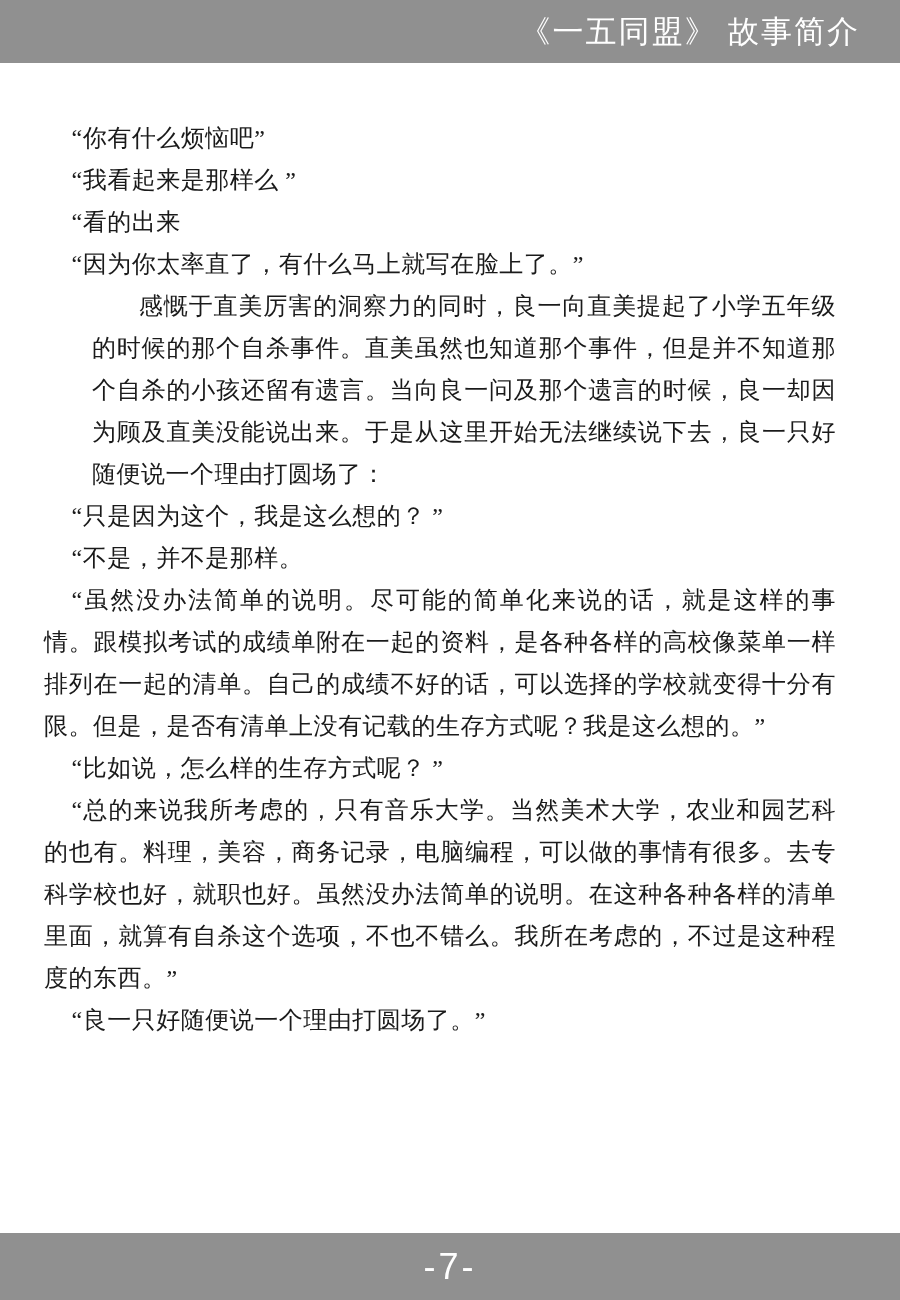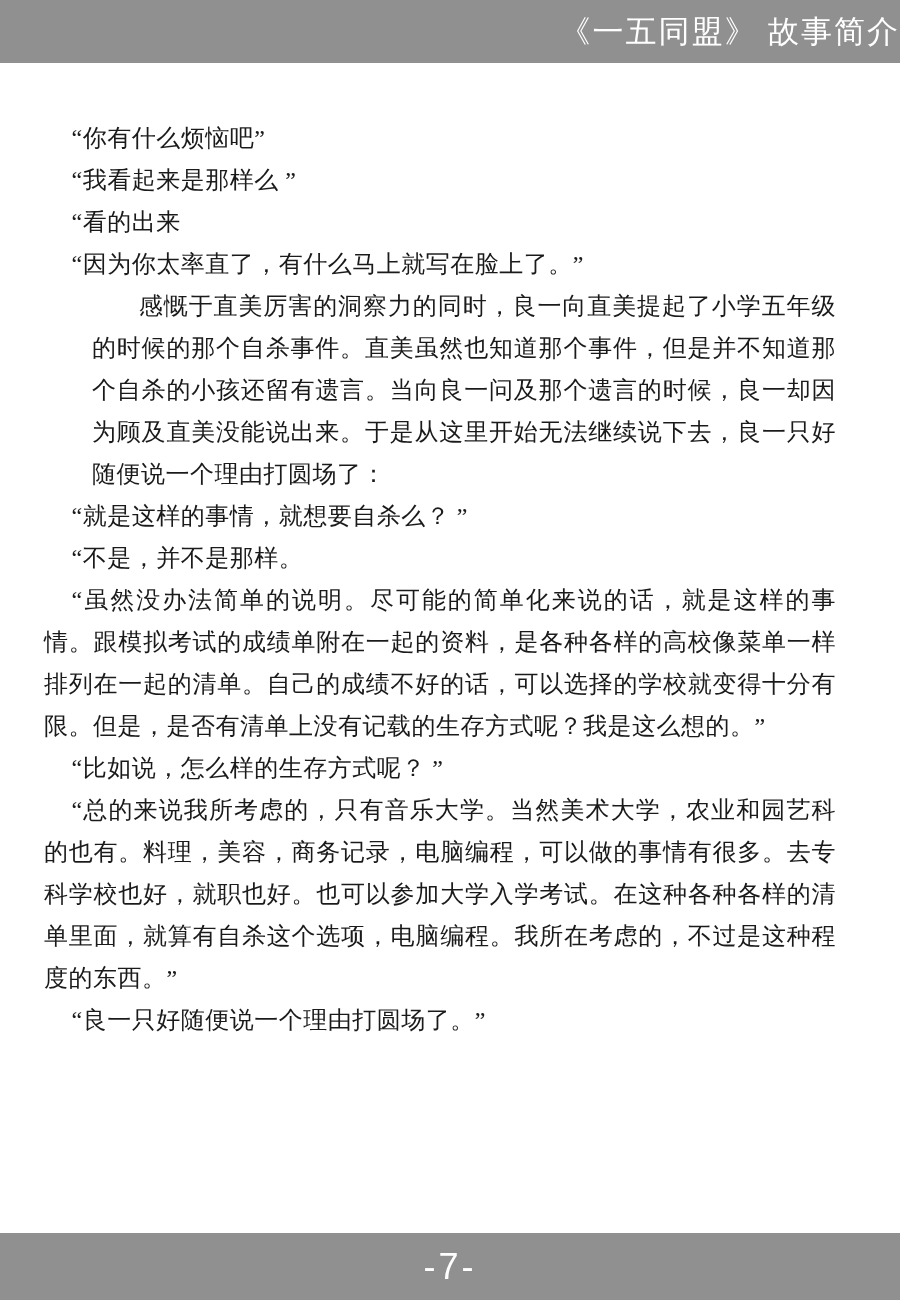--- a/index.html
+++ b/index.html
@@ -17,20 +17,21 @@
     display: flex;
     flex-direction: column;
   }
   .page-header {
     flex: 0 0 63px;
     height: 63px;
     background: var(--bar-bg, #909090);
     display: flex;
     align-items: center;
     justify-content: flex-end;
+    padding-right: 40px;
     box-sizing: border-box;
   }
   .header-title {
     color: var(--bar-fg, #ffffff);
     font-family: "Liberation Sans", "DejaVu Sans", sans-serif;
     font-weight: 300;
     font-size: 31px;
     letter-spacing: 2px;
     white-space: nowrap;
   }
@@ -74,25 +75,25 @@
     <div class="header-title">《一五同盟》 故事简介</div>
   </header>
 
   <main class="page-body">
     <div>
         <p class="para dialogue">“你有什么烦恼吧”</p>
         <p class="para dialogue">“我看起来是那样么 ”</p>
         <p class="para dialogue">“看的出来</p>
         <p class="para dialogue">“因为你太率直了，有什么马上就写在脸上了。”</p>
         <p class="para narration">感慨于直美厉害的洞察力的同时，良一向直美提起了小学五年级的时候的那个自杀事件。直美虽然也知道那个事件，但是并不知道那个自杀的小孩还留有遗言。当向良一问及那个遗言的时候，良一却因为顾及直美没能说出来。于是从这里开始无法继续说下去，良一只好随便说一个理由打圆场了：</p>
-        <p class="para dialogue">“就是这样的事情，就想要自杀么？ ”</p>
+        <p class="para dialogue">“只是因为这个，我是这么想的？ ”</p>
         <p class="para dialogue">“不是，并不是那样。</p>
         <p class="para dialogue">“虽然没办法简单的说明。尽可能的简单化来说的话，就是这样的事情。跟模拟考试的成绩单附在一起的资料，是各种各样的高校像菜单一样排列在一起的清单。自己的成绩不好的话，可以选择的学校就变得十分有限。但是，是否有清单上没有记载的生存方式呢？我是这么想的。”</p>
         <p class="para dialogue">“比如说，怎么样的生存方式呢？ ”</p>
-        <p class="para dialogue">“总的来说我所考虑的，只有音乐大学。当然美术大学，农业和园艺科的也有。料理，美容，商务记录，电脑编程，可以做的事情有很多。去专科学校也好，就职也好。也可以参加大学入学考试。在这种各种各样的清单里面，就算有自杀这个选项，电脑编程。我所在考虑的，不过是这种程度的东西。”</p>
+        <p class="para dialogue">“总的来说我所考虑的，只有音乐大学。当然美术大学，农业和园艺科的也有。料理，美容，商务记录，电脑编程，可以做的事情有很多。去专科学校也好，就职也好。虽然没办法简单的说明。在这种各种各样的清单里面，就算有自杀这个选项，不也不错么。我所在考虑的，不过是这种程度的东西。”</p>
         <p class="para dialogue">“良一只好随便说一个理由打圆场了。”</p>
       </div>
   </main>
 
   <footer class="page-footer">
     <div class="page-number">-7-</div>
   </footer>
 
 </div>
 

